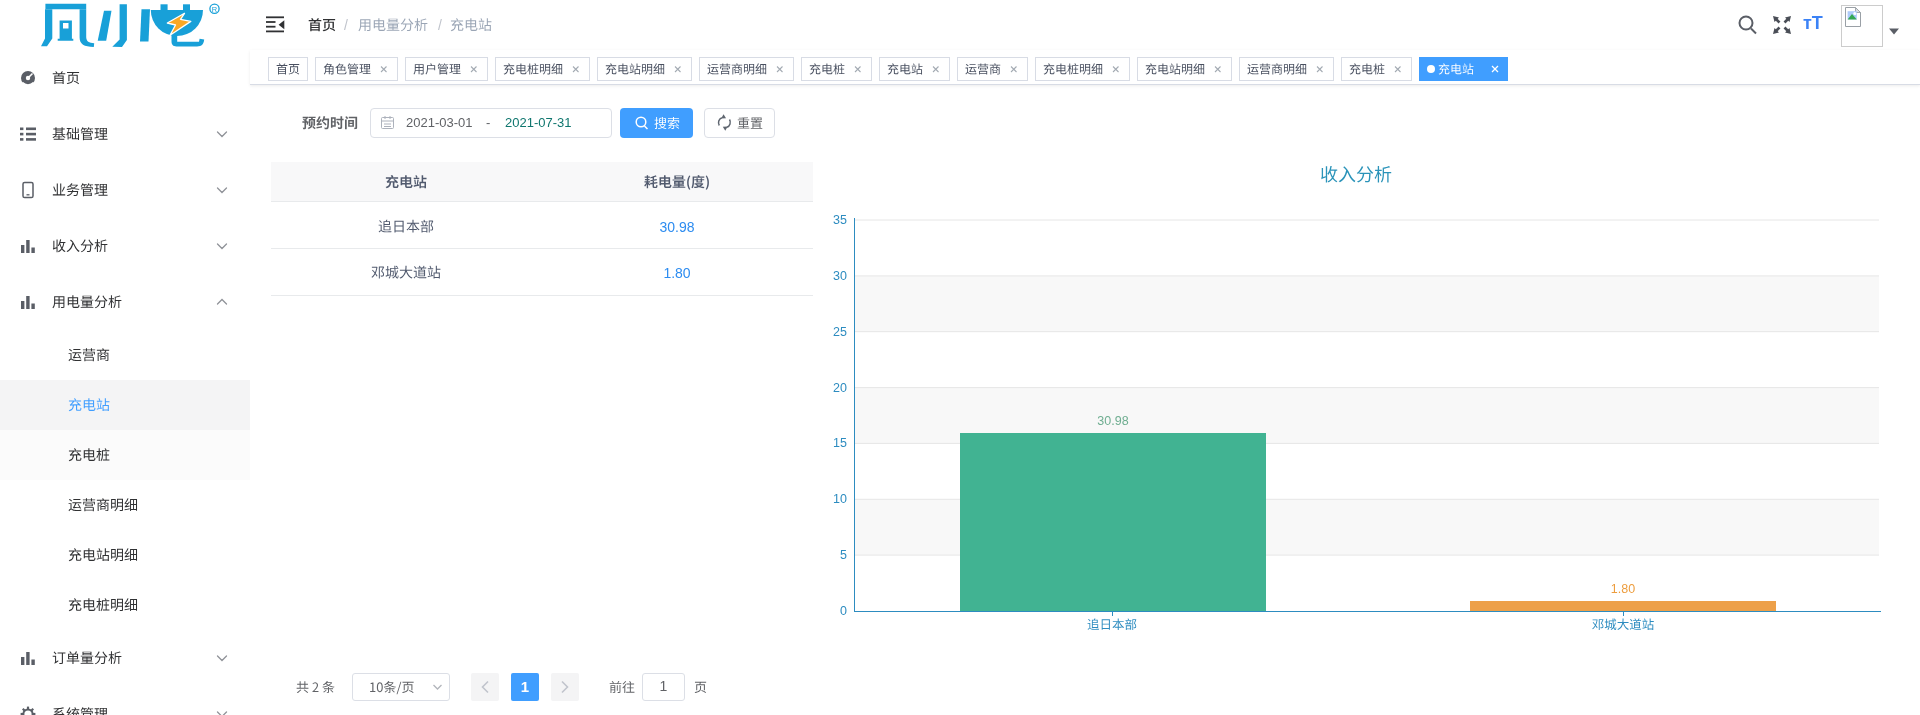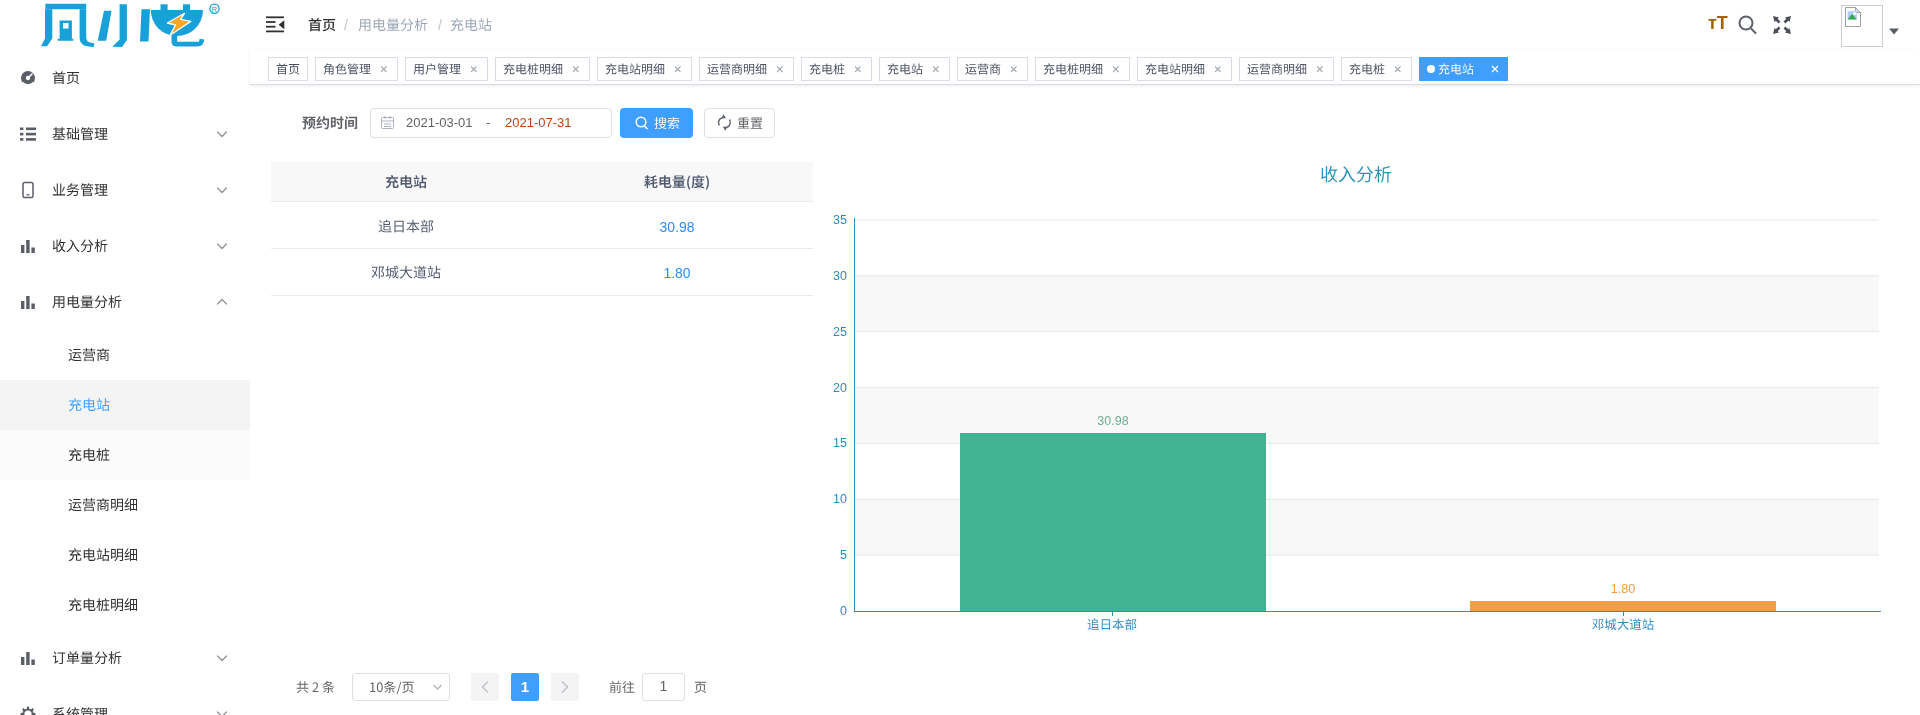--- a/index.html
+++ b/index.html
@@ -2,41 +2,41 @@
 <html><head><meta charset="utf-8"><style>
 html,body{margin:0;padding:0;background:#fff;width:1920px;height:715px;overflow:hidden}
 *{font-family:"Liberation Sans",sans-serif}
 </style></head><body>
 <div style="position:relative;width:1920px;height:715px">
 <div style="position:absolute;left:0;top:0;width:250px;height:715px;background:#fff"></div>
     <div style="position:absolute;left:0;top:380px;width:250px;height:50px;background:#f4f4f5"></div>
     <div style="position:absolute;left:0;top:430px;width:250px;height:50px;background:#fbfbfb"></div>
     <div style="position:absolute;left:344px;top:17px;font:400 14px 'Liberation Sans',sans-serif;color:#c0c4cc">/</div>
     <div style="position:absolute;left:438px;top:17px;font:400 14px 'Liberation Sans',sans-serif;color:#c0c4cc">/</div>
-    <div style="position:absolute;left:1708px;top:13px;font:700 18px 'Liberation Sans',sans-serif;color:#a16207">тT</div>
+    <div style="position:absolute;left:1803px;top:13px;font:700 18px 'Liberation Sans',sans-serif;color:#3b82f6">тT</div>
     <div style="position:absolute;left:1841px;top:5px;width:40px;height:40px;border:1px solid #ccc;background:#fff"></div>
     <div style="position:absolute;left:250px;top:50px;width:1670px;height:34px;background:#fff;border-bottom:1px solid #d8dce5;box-shadow:0 1px 3px rgba(0,0,0,.08)"></div>
     <div style="position:absolute;left:268px;top:57px;width:40px;height:24px;background:#fff;border:1px solid #d8dce5;box-sizing:border-box"></div>
     <div style="position:absolute;left:315px;top:57px;width:83px;height:24px;background:#fff;border:1px solid #d8dce5;box-sizing:border-box"></div>
     <div style="position:absolute;left:405px;top:57px;width:83px;height:24px;background:#fff;border:1px solid #d8dce5;box-sizing:border-box"></div>
     <div style="position:absolute;left:495px;top:57px;width:95px;height:24px;background:#fff;border:1px solid #d8dce5;box-sizing:border-box"></div>
     <div style="position:absolute;left:597px;top:57px;width:95px;height:24px;background:#fff;border:1px solid #d8dce5;box-sizing:border-box"></div>
     <div style="position:absolute;left:699px;top:57px;width:95px;height:24px;background:#fff;border:1px solid #d8dce5;box-sizing:border-box"></div>
     <div style="position:absolute;left:801px;top:57px;width:71px;height:24px;background:#fff;border:1px solid #d8dce5;box-sizing:border-box"></div>
     <div style="position:absolute;left:879px;top:57px;width:71px;height:24px;background:#fff;border:1px solid #d8dce5;box-sizing:border-box"></div>
     <div style="position:absolute;left:957px;top:57px;width:71px;height:24px;background:#fff;border:1px solid #d8dce5;box-sizing:border-box"></div>
     <div style="position:absolute;left:1035px;top:57px;width:95px;height:24px;background:#fff;border:1px solid #d8dce5;box-sizing:border-box"></div>
     <div style="position:absolute;left:1137px;top:57px;width:95px;height:24px;background:#fff;border:1px solid #d8dce5;box-sizing:border-box"></div>
     <div style="position:absolute;left:1239px;top:57px;width:95px;height:24px;background:#fff;border:1px solid #d8dce5;box-sizing:border-box"></div>
     <div style="position:absolute;left:1341px;top:57px;width:71px;height:24px;background:#fff;border:1px solid #d8dce5;box-sizing:border-box"></div>
     <div style="position:absolute;left:1419px;top:57px;width:89px;height:24px;background:#409eff;border:1px solid #409eff;box-sizing:border-box"></div>
     <div style="position:absolute;left:370px;top:108px;width:242px;height:30px;border:1px solid #dcdfe6;border-radius:4px;box-sizing:border-box;background:#fff"></div>
     <div style="position:absolute;left:406px;top:116px;font:400 13px 'Liberation Sans',sans-serif;color:#606266;line-height:14px">2021-03-01</div>
     <div style="position:absolute;left:486px;top:116px;font:400 13px 'Liberation Sans',sans-serif;color:#606266;line-height:14px">-</div>
-    <div style="position:absolute;left:505px;top:116px;font:400 13px 'Liberation Sans',sans-serif;color:#c2410c;line-height:14px">2021-07-31</div>
+    <div style="position:absolute;left:505px;top:116px;font:400 13px 'Liberation Sans',sans-serif;color:#0f766e;line-height:14px">2021-07-31</div>
     <div style="position:absolute;left:620px;top:108px;width:73px;height:30px;background:#409eff;border-radius:4px"></div>
     <div style="position:absolute;left:704px;top:108px;width:71px;height:30px;background:#fff;border:1px solid #dcdfe6;border-radius:4px;box-sizing:border-box"></div>
     <div style="position:absolute;left:271px;top:162px;width:542px;height:40px;background:#f8f8f9"></div>
     <div style="position:absolute;left:271px;top:201px;width:542px;height:1px;background:#e8eaec"></div>
     <div style="position:absolute;left:271px;top:248px;width:542px;height:1px;background:#e8eaec"></div>
     <div style="position:absolute;left:271px;top:295px;width:542px;height:1px;background:#e8eaec"></div>
     <div style="position:absolute;left:577px;top:219px;width:200px;text-align:center;font:400 14px 'Liberation Sans',sans-serif;color:#2d8cf0">30.98</div>
     <div style="position:absolute;left:577px;top:265px;width:200px;text-align:center;font:400 14px 'Liberation Sans',sans-serif;color:#2d8cf0">1.80</div>
     <div style="position:absolute;left:352px;top:673px;width:98px;height:28px;border:1px solid #dcdfe6;border-radius:3px;box-sizing:border-box;background:#fff"></div>
     <div style="position:absolute;left:471px;top:673px;width:28px;height:28px;background:#f4f4f5;border-radius:2px"></div>

